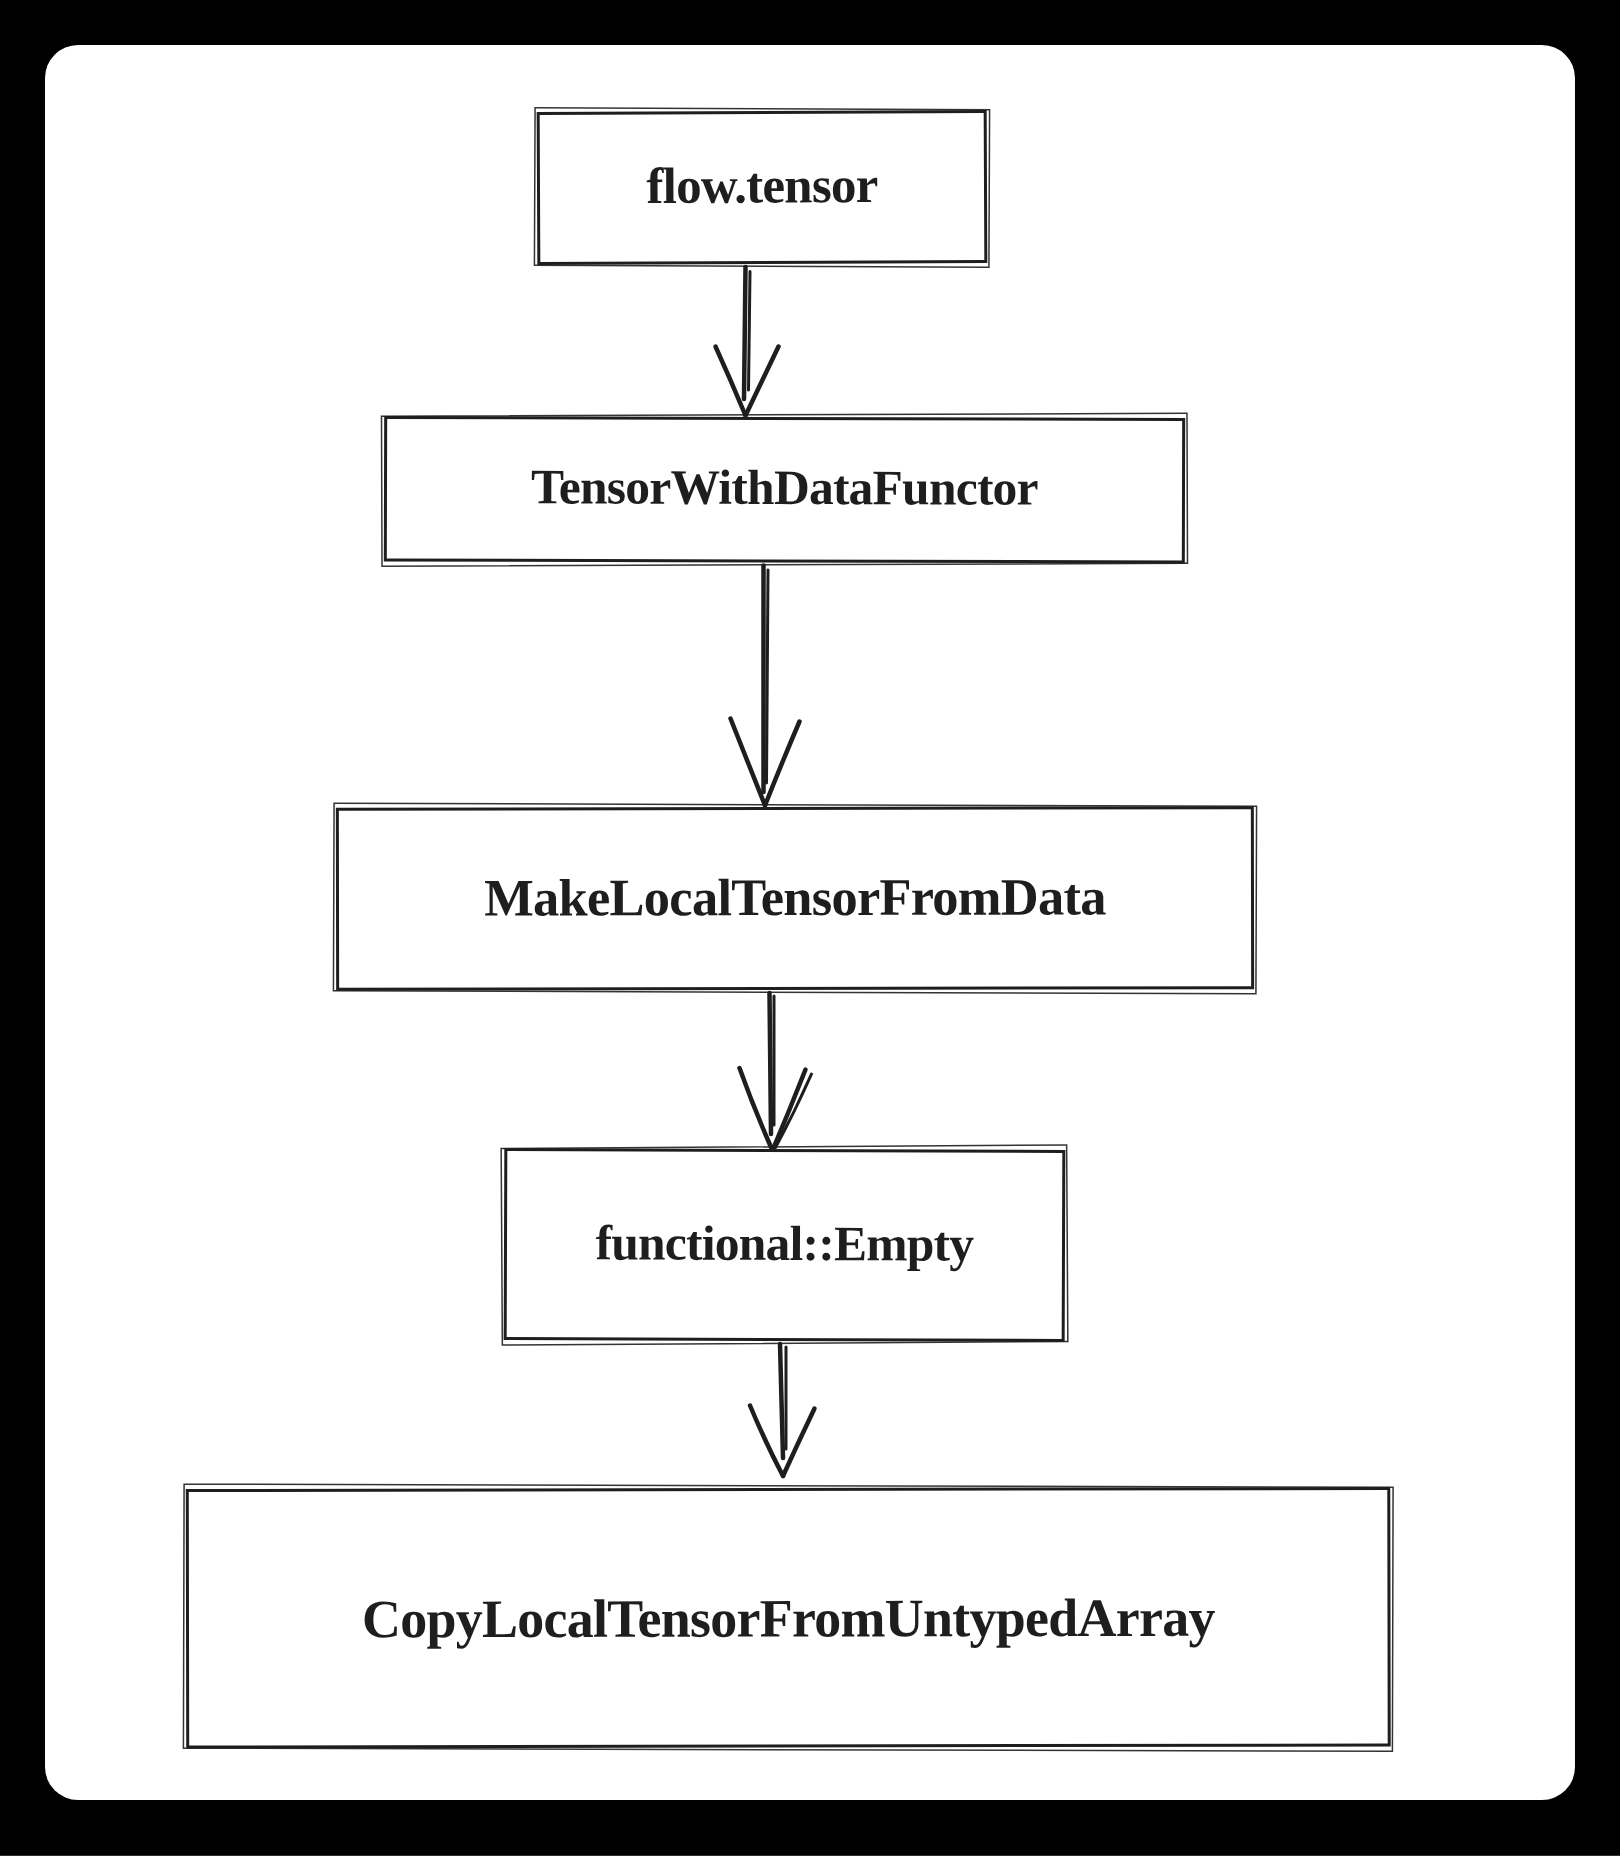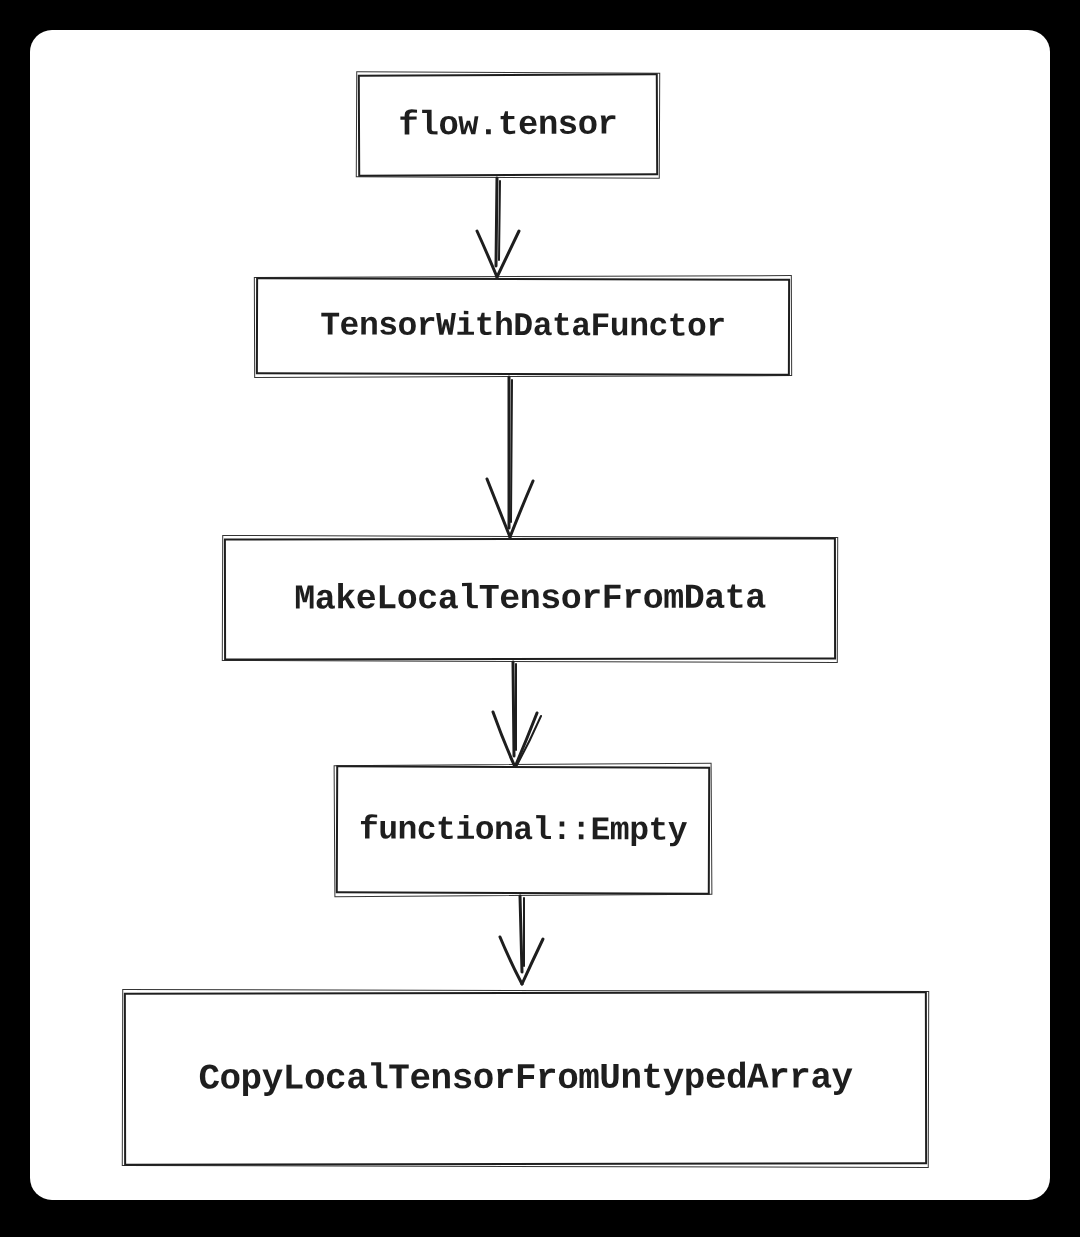--- a/index.html
+++ b/index.html
@@ -6,21 +6,21 @@
     margin: 0;
     padding: 0;
     background: #000000;
   }
   .frame {
     position: relative;
     width: 1080px;
     height: 1237px;
     background: #000000;
     overflow: hidden;
-    font-family: Liberation Mono, monospace;
+    font-family: Liberation Serif, serif;
   }
   .canvas {
     position: absolute;
     left: 30px;
     top: 30px;
     width: 1020px;
     height: 1170px;
     background: #ffffff;
     border-radius: 22px;
   }

